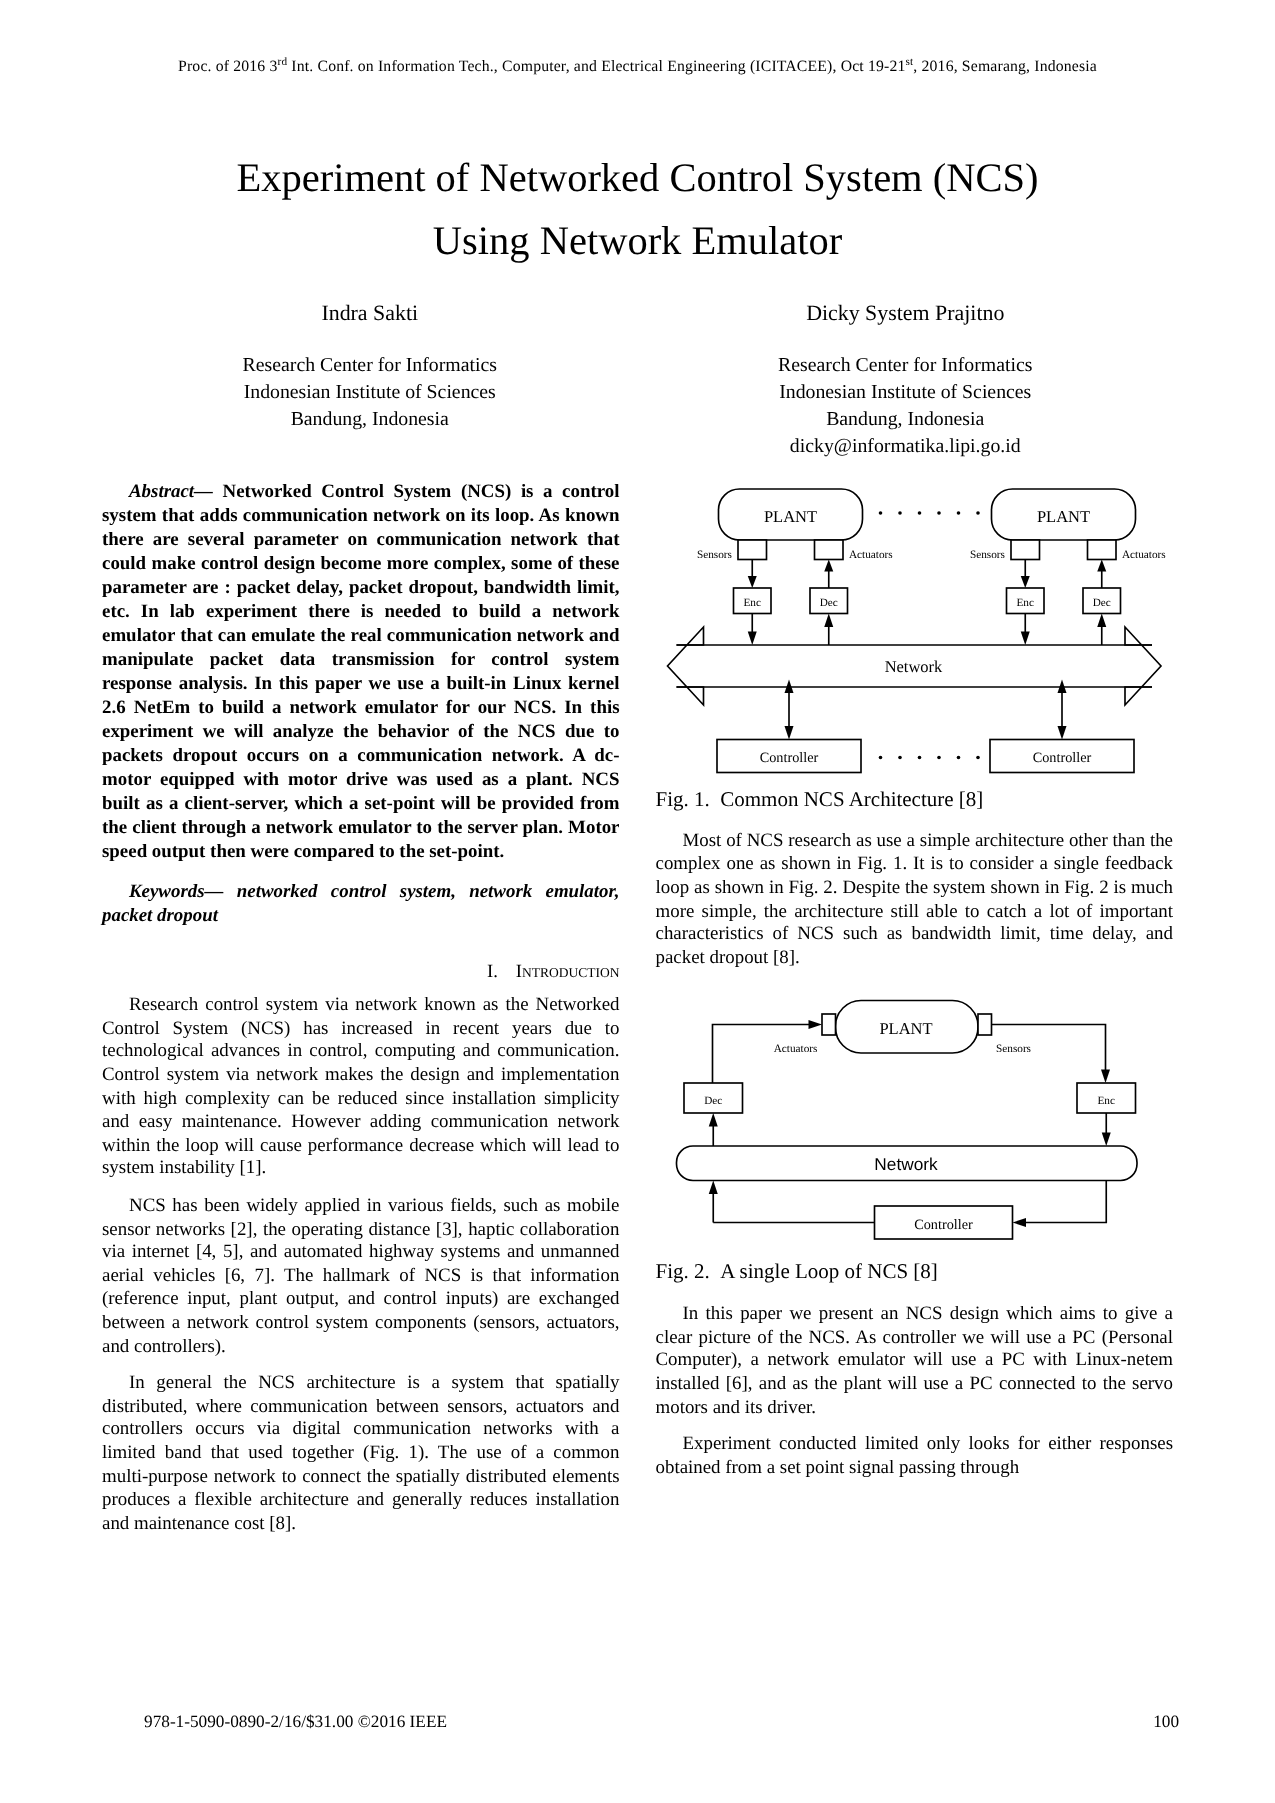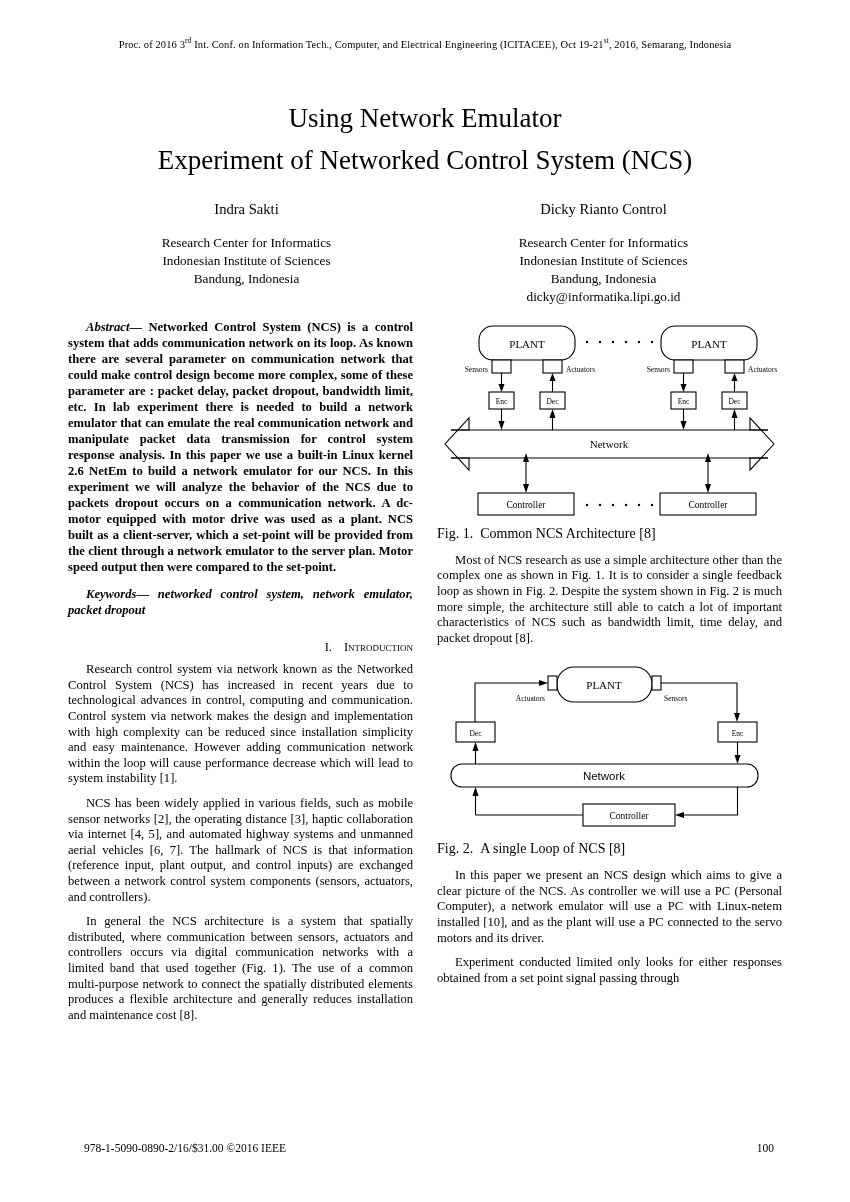--- a/index.html
+++ b/index.html
@@ -128,51 +128,51 @@
   }
   .fig-caption .lbl { margin-right: 7px; }
 
   .fig-canvas { position: relative; }
   .fig-canvas svg { display: block; }
 
   
   .footer {
     position: absolute;
     bottom: 48px;
-    left: 84px;
+    left: 96px;
     width: 690px;
     display: flex;
     justify-content: space-between;
     font-size: 11.5px;
   }
   .footer span { white-space: nowrap; }
 </style>
 </head>
 <body>
 
 <div class="page">
 
   <div class="running-head">
     <span>Proc. of 2016 3</span><sup>rd</sup><span> Int. Conf. on Information Tech., Computer, and Electrical Engineering (ICITACEE), Oct 19-21</span><sup>st</sup><span>, 2016, Semarang, Indonesia</span>
   </div>
 
   <h1 class="title">
+    <span class="title-line">Experiment of Networked Control System (NCS)</span>
     <span class="title-line">Using Network Emulator</span>
-    <span class="title-line">Experiment of Networked Control System (NCS)</span>
   </h1>
 
   <div class="authors">
     <div class="author-block">
       <div class="author-name">Indra Sakti</div>
       <span class="author-line">Research Center for Informatics</span>
       <span class="author-line">Indonesian Institute of Sciences</span>
       <span class="author-line">Bandung, Indonesia</span>
     </div>
     <div class="author-block">
-      <div class="author-name">Dicky Rianto Control</div>
+      <div class="author-name">Dicky System Prajitno</div>
       <span class="author-line">Research Center for Informatics</span>
       <span class="author-line">Indonesian Institute of Sciences</span>
       <span class="author-line">Bandung, Indonesia</span>
       <span class="author-line">dicky@informatika.lipi.go.id</span>
     </div>
   </div>
 
   <div class="col col-left">
 
     <p class="abstract"><span class="lead">Abstract—</span><span> Networked Control System (NCS) is a control system that adds communication network on its loop. As known there are several parameter on communication network that could make control design become more complex, some of these parameter are : packet delay, packet dropout, bandwidth limit, etc. In lab experiment there is needed to build a network emulator that can emulate the real communication network and manipulate packet data transmission for control system response analysis. In this paper we use a built-in Linux kernel 2.6 NetEm to build a network emulator for our NCS. In this experiment we will analyze the behavior of the NCS due to packets dropout occurs on a communication network. A dc-motor equipped with motor drive was used as a plant. NCS built as a client-server, which a set-point will be provided from the client through a network emulator to the   server plan. Motor speed output then were compared to the set-point.</span></p>
@@ -323,21 +323,21 @@
 
           <path d="M300.5 127 L300.5 155 L244 155" stroke="#000" stroke-width="1.1" fill="none"></path>
           <path d="M238 155 L247 152 L247 158 Z" fill="#000"></path>
         </svg>
       </div>
       <div class="fig-caption">
         <span class="lbl">Fig. 2.</span><span>A single Loop of NCS [8]</span>
       </div>
     </div>
 
-    <p class="body">In this paper we present an NCS design which aims to give a clear picture of the NCS. As controller we will use a PC (Personal Computer), a network emulator will use a PC with Linux-netem installed [10], and as the plant will use a PC connected to the servo motors and its driver.</p>
+    <p class="body">In this paper we present an NCS design which aims to give a clear picture of the NCS. As controller we will use a PC (Personal Computer), a network emulator will use a PC with Linux-netem installed [6], and as the plant will use a PC connected to the servo motors and its driver.</p>
     <p class="body">Experiment conducted limited only looks for either responses obtained from a set point signal passing through</p>
 
   </div>
 
   <div class="footer">
     <span>978-1-5090-0890-2/16/$31.00 ©2016 IEEE</span>
     <span>100</span>
   </div>
 
 </div>

